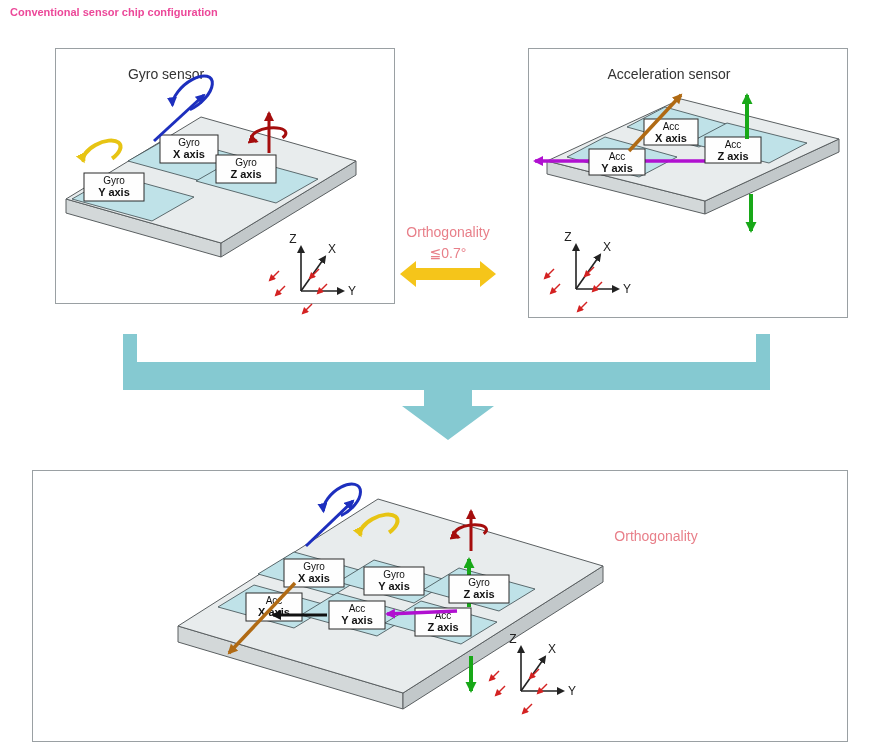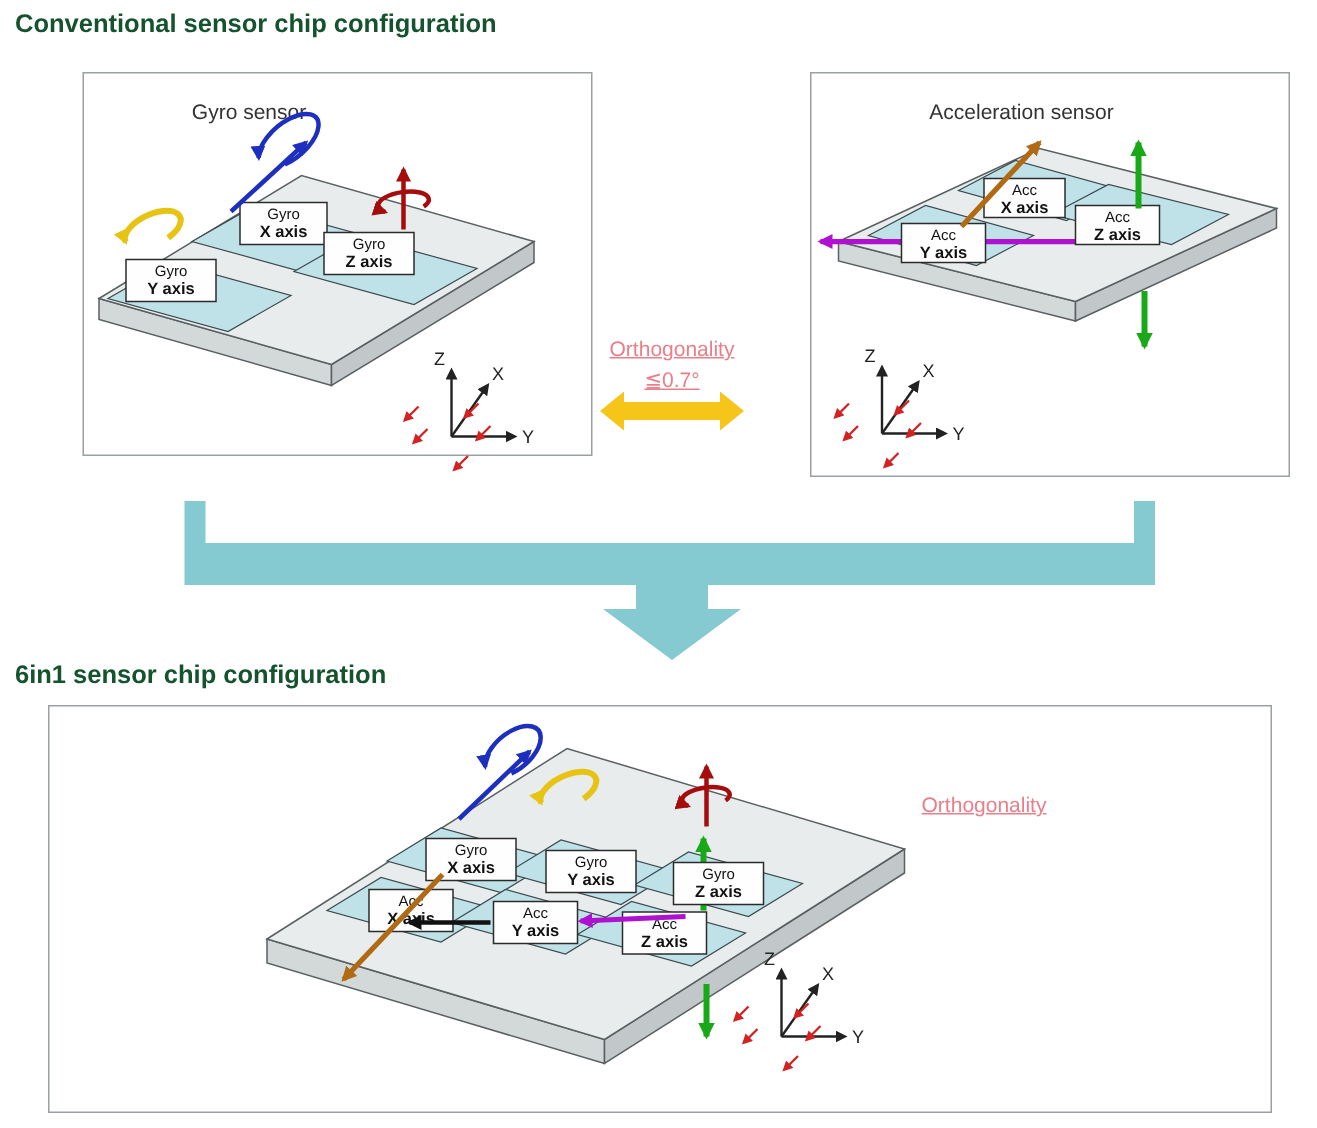--- a/index.html
+++ b/index.html
@@ -1,20 +1,20 @@
 <!DOCTYPE html>
 <html><head>
 <meta charset="utf-8">
 <style>
   html,body{margin:0;padding:0;background:#fff;}
   .page{position:relative;width:878px;height:752px;background:#fff;overflow:hidden;
         font-family:"Liberation Sans",sans-serif;}
-  .sec-title{position:absolute;font-size:17px;font-weight:bold;color:#14532d;}
+  .sec-title{position:absolute;font-size:11px;font-weight:bold;color:#ec4899;}
   .panel{position:absolute;border:1px solid #9aa0a3;background:#fff;box-sizing:border-box;}
-  .ortho{position:absolute;text-align:center;color:#e87f89;font-size:14px;line-height:21px;text-decoration:underline;}
+  .ortho{position:absolute;text-align:center;color:#e87f89;font-size:14px;line-height:21px;}
   .abs{position:absolute;}
   svg{display:block;}
   svg text{font-family:"Liberation Sans",sans-serif;}
   .ptitle{font-size:14px;fill:#333;text-anchor:middle;}
   .l1{font-size:10px;fill:#111;text-anchor:middle;}
   .l2{font-size:11px;font-weight:bold;fill:#111;text-anchor:middle;}
   .axt{font-size:12px;fill:#222;text-anchor:middle;}
   .board-top{fill:#e8eced;stroke:#5a5f61;stroke-width:1;}
   .board-left{fill:#d3d8d9;stroke:#5a5f61;stroke-width:1;}
   .board-right{fill:#c2c8ca;stroke:#5a5f61;stroke-width:1;}
@@ -113,21 +113,21 @@
           <path class="rm" d="M-22,-20 L-31,-11" marker-end="url(#g-redm)"></path>
           <path class="rm" d="M-16,-5 L-25,4" marker-end="url(#g-redm)"></path>
           <path class="rm" d="M18,-22 L9,-13" marker-end="url(#g-redm)"></path>
           <path class="rm" d="M26,-7 L17,2" marker-end="url(#g-redm)"></path>
           <path class="rm" d="M11,13 L2,22" marker-end="url(#g-redm)"></path>
         </g>
       </g>
     </svg>
   </div>
 
-  <div class="panel" style="left:540px;top:48px;width:320px;height:270px;">
+  <div class="panel" style="left:528px;top:48px;width:320px;height:270px;">
     <svg width="318" height="268">
       <defs>
         <marker id="a-org" markerUnits="userSpaceOnUse" markerWidth="12" markerHeight="12" refX="8" refY="5" orient="auto">
             <path d="M0,0 L10,5 L0,10 Z" fill="#b06a14"></path>
           </marker>
         <marker id="a-mag" markerUnits="userSpaceOnUse" markerWidth="12" markerHeight="12" refX="8" refY="5" orient="auto">
             <path d="M0,0 L10,5 L0,10 Z" fill="#b010d0"></path>
           </marker>
         <marker id="a-grn" markerUnits="userSpaceOnUse" markerWidth="13" markerHeight="13" refX="9" refY="5.5" orient="auto">
             <path d="M0,0 L11,5.5 L0,11 Z" fill="#18a818"></path>
@@ -200,21 +200,20 @@
   </div>
 
   <svg class="abs" style="left:398px;top:256px;" width="100" height="36">
     <polygon class="yarrow" points="2,18 18,5 18,12 82,12 82,5 98,18 82,31 82,24 18,24 18,31"></polygon>
   </svg>
 
   <svg class="abs" style="left:120px;top:330px;" width="656" height="114">
     <polygon class="merge" points="3,4 17,4 17,32 636,32 636,4 650,4 650,60 352,60 352,76 374,76 328,110 282,76 304,76 304,60 3,60"></polygon>
   </svg>
 
-  <div class="sec-title" style="left:10px;top:440px;">6in1 sensor chip configuration</div>
 
   <div class="panel" style="left:32px;top:470px;width:816px;height:272px;">
     <svg width="814" height="270">
       <defs>
         <marker id="b-blue" markerUnits="userSpaceOnUse" markerWidth="12" markerHeight="12" refX="8" refY="5" orient="auto">
             <path d="M0,0 L10,5 L0,10 Z" fill="#1d2fbe"></path>
           </marker>
         <marker id="b-dred" markerUnits="userSpaceOnUse" markerWidth="12" markerHeight="12" refX="8" refY="5" orient="auto">
             <path d="M0,0 L10,5 L0,10 Z" fill="#a50d0d"></path>
           </marker>

